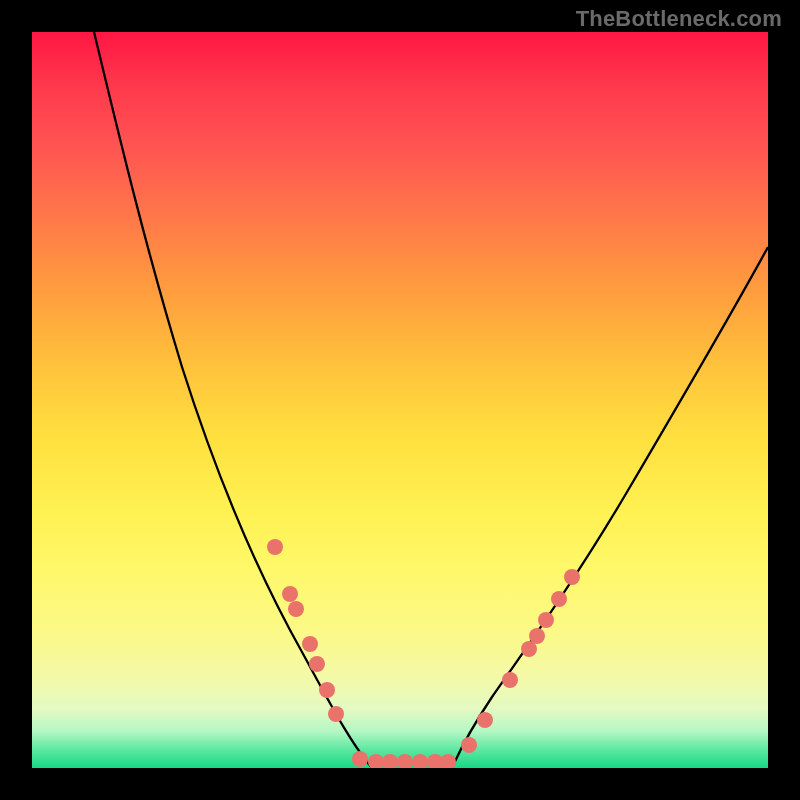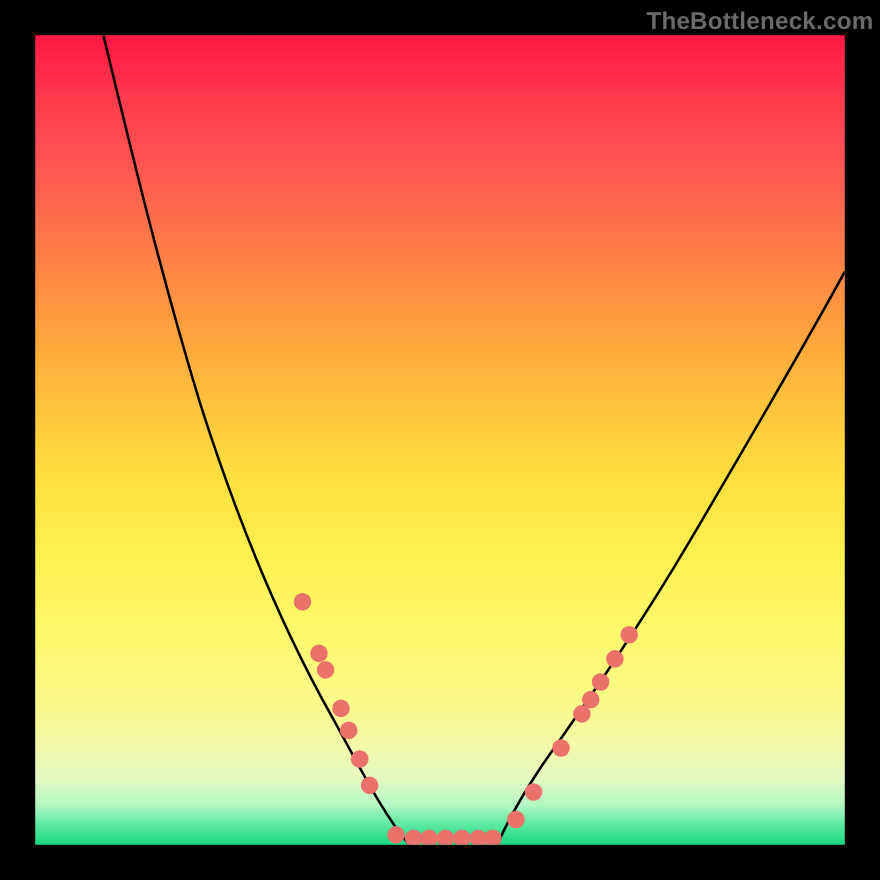--- a/index.html
+++ b/index.html
@@ -6,21 +6,21 @@
   html, body { width: 800px; height: 800px; overflow: hidden; background: #000; }
   .outer {
     width: 800px;
     height: 800px;
     background: #000;
     position: relative;
   }
   .brand {
     position: absolute;
     top: 6px;
-    right: 6px;
+    right: 18px;
     font-family: Arial, Helvetica, sans-serif;
     font-size: 22px;
     font-weight: 600;
     color: #6a6a6a;
     letter-spacing: 0.2px;
   }
   .plot {
     position: absolute;
     left: 32px;
     top: 32px;

